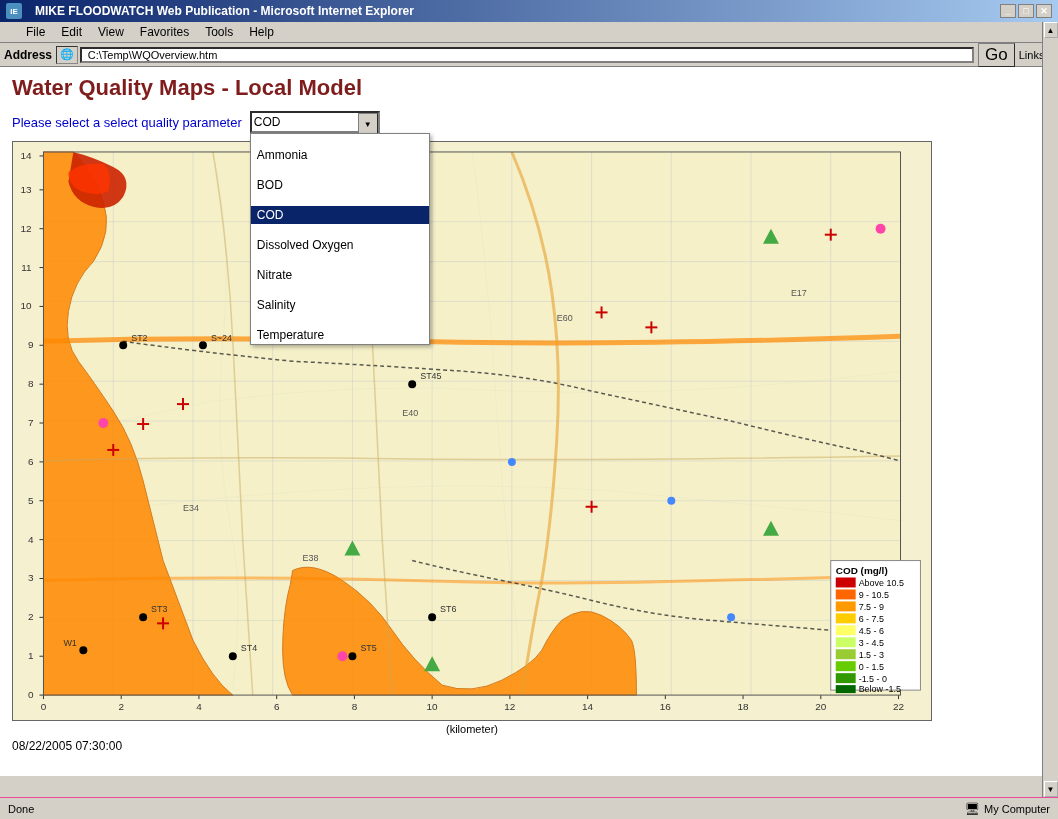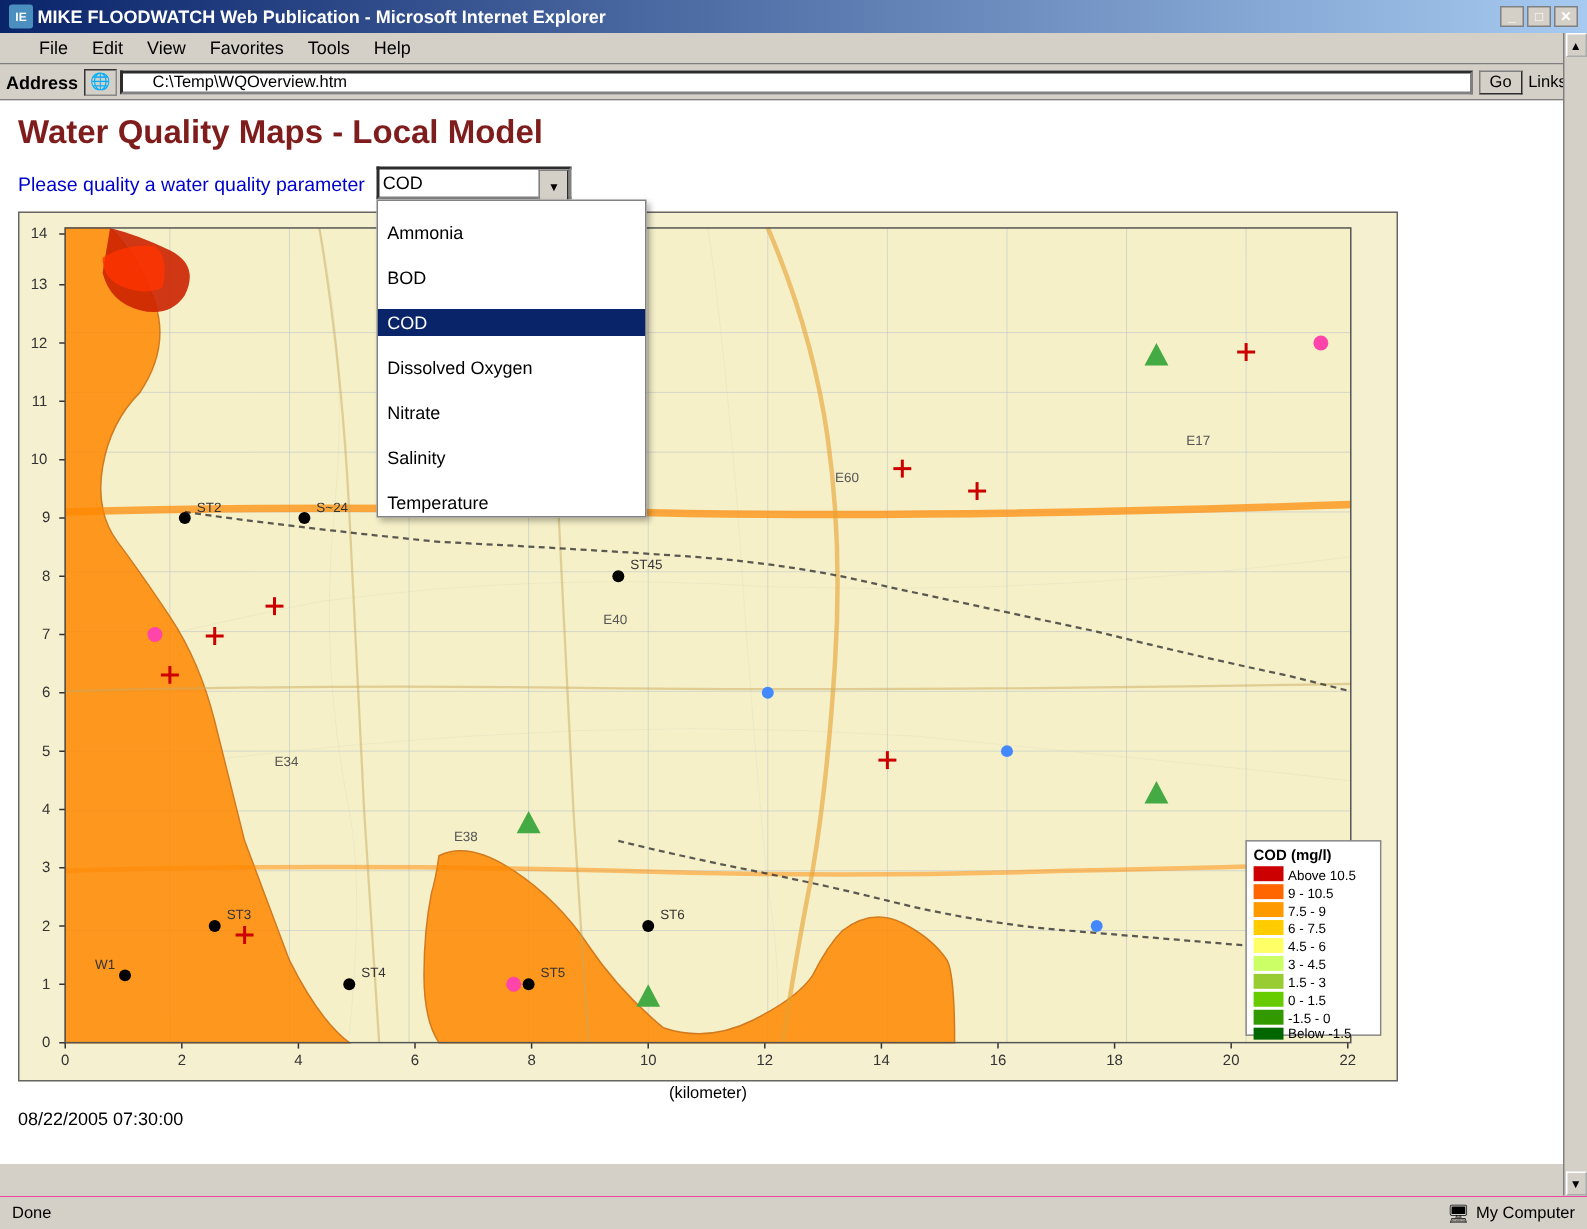--- a/index.html
+++ b/index.html
@@ -11,21 +11,21 @@
       color: white;
       font-family: Arial, sans-serif;
       font-size: 12px;
       font-weight: bold;
       padding: 3px 6px;
       display: flex;
       align-items: center;
       justify-content: space-between;
       height: 22px;
     }
-    .titlebar-left { display: flex; align-items: center; gap: 3px; }
+    .titlebar-left { display: flex; align-items: center; gap: 13px; }
     .titlebar-icon { width: 16px; height: 16px; background: #4a8fc0; border-radius: 2px; display: flex; align-items: center; justify-content: center; color: white; font-size: 8px; }
     .titlebar-buttons { display: flex; gap: 2px; }
     .titlebar-btn {
       width: 16px; height: 14px;
       background: #d4d0c8;
       border: 1px solid #808080;
       font-size: 9px;
       display: flex; align-items: center; justify-content: center;
       cursor: pointer;
       font-family: Arial, sans-serif;
@@ -52,28 +52,28 @@
       gap: 4px;
       border-bottom: 1px solid #808080;
       height: 24px;
     }
     .address-label { color: black; font-weight: bold; }
     .address-input {
       flex: 1;
       border: 2px inset #808080;
       background: white;
       font-size: 11px;
-      padding: 0 20px;
+      padding: 0 6px;
       height: 16px;
     }
     .go-btn {
       background: #d4d0c8;
       border: 1px outset #808080;
       padding: 1px 6px;
-      font-size: 11px;
+      font-size: 17px;
       font-family: Arial, sans-serif;
       cursor: pointer;
     }
     .links-btn { font-size: 11px; font-family: Arial, sans-serif; }
 
     .page-content {
       background: white;
       padding: 8px 12px;
       height: calc(100vh - 110px);
       overflow-y: auto;
@@ -217,21 +217,21 @@
   <button class="go-btn">Go</button>
   <span class="links-btn">Links</span>
   <span style="font-size:10px;">»</span>
 </div>
 
 <div class="page-content">
 
   <div class="page-title">Water Quality Maps - Local Model</div>
 
   <div class="param-selector-row">
-    <span class="param-label">Please quality a water quality parameter</span>
+    <span class="param-label">Please select a select quality parameter</span>
     <div class="param-dropdown-wrapper">
       <div style="display:flex;align-items:center;border:2px inset #808080;background:white;width:130px;height:22px;padding:0 2px;font-family:Arial,sans-serif;font-size:12px;position:relative;">
         <span style="flex:1;">COD</span>
         <div class="dropdown-arrow">▼</div>
       </div>
 
       <div class="dropdown-list">
         <div class="dd-item">Ammonia</div>
         <div class="dd-item">BOD</div>
         <div class="dd-item selected">COD</div>

